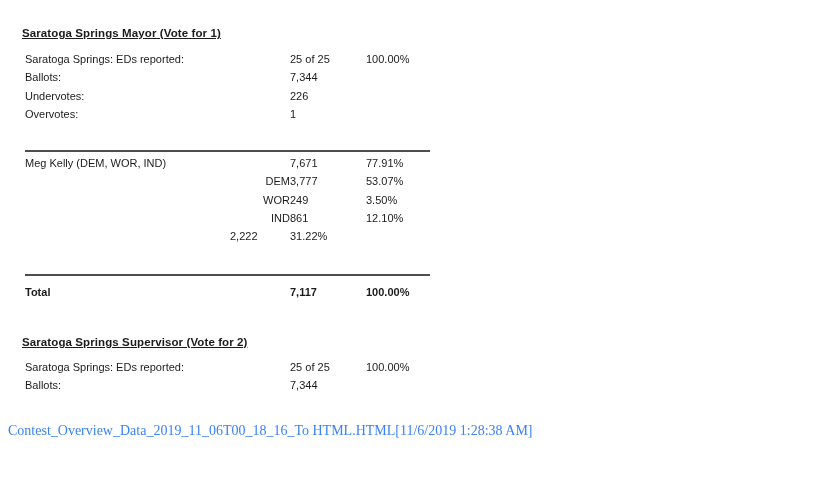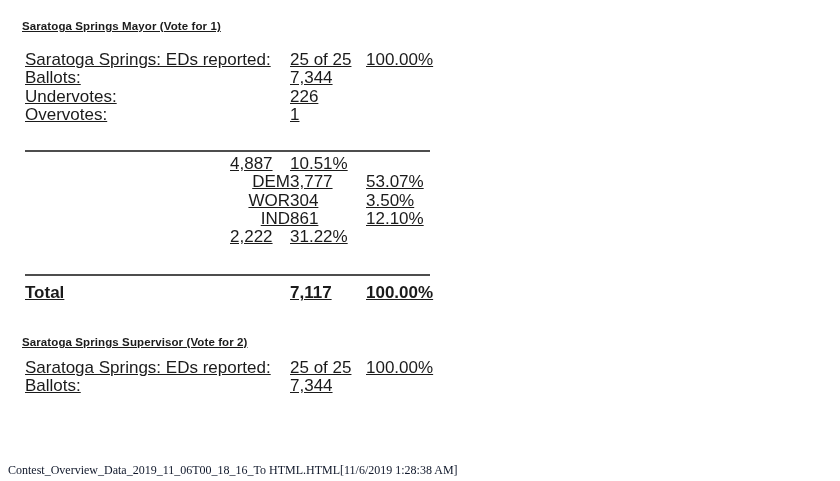--- a/index.html
+++ b/index.html
@@ -21,55 +21,54 @@
     white-space: nowrap;
   }
 
   .block { position: absolute; left: 25px; width: 396px; }
 
   .row {
     display: grid;
     grid-template-columns: 205px 60px 76px 55px;
     height: 18.3px;
     align-items: center;
-    font-size: 17px;
+    font-size: 11px;
     white-space: nowrap;
-    text-decoration: underline;
   }
   .cell-label { text-align: left; }
   .cell-party { text-align: right; }
   .cell-value { text-align: left; }
   .cell-pct   { text-align: left; }
 
   .rule {
     position: absolute;
     left: 25px;
     width: 405px;
     height: 0;
     border-top: 2px solid #4e4e4e;
   }
 
   .total-block .row { font-weight: bold; }
 
   .footer {
     position: absolute;
     left: 8px;
-    top: 463px;
+    top: 423px;
     font-family: "Liberation Serif", "DejaVu Serif", serif;
-    font-size: 12px;
-    color: #0f172a;
+    font-size: 14px;
+    color: #3b82f6;
     white-space: nowrap;
   }
 </style>
 </head>
 <body>
 
 <div class="page">
 
-  <h2 class="title" style="top:20px">Saratoga Springs Mayor (Vote for 1)</h2>
+  <h2 class="title" style="top:27px">Saratoga Springs Mayor (Vote for 1)</h2>
 
   <div class="block" style="top:50px">
     <div class="row">
       <span class="cell-label">Saratoga Springs: EDs reported:</span>
       <span class="cell-party"></span>
       <span class="cell-value">25 of 25</span>
       <span class="cell-pct">100.00%</span>
     </div>
     <div class="row">
       <span class="cell-label">Ballots:</span>
@@ -88,34 +87,35 @@
       <span class="cell-party"></span>
       <span class="cell-value">1</span>
       <span class="cell-pct"></span>
     </div>
   </div>
 
   <div class="rule" style="top:150px"></div>
 
   <div class="block" style="top:154px">
     <div class="row">
+      <span class="cell-label">Meg Kelly (DEM, WOR, IND)</span>
       <span class="cell-party"></span>
-      <span class="cell-value">4,887</span>
-      <span class="cell-pct">10.51%</span>
+      <span class="cell-value">7,671</span>
+      <span class="cell-pct">77.91%</span>
     </div>
     <div class="row">
       <span class="cell-label"></span>
       <span class="cell-party">DEM</span>
       <span class="cell-value">3,777</span>
       <span class="cell-pct">53.07%</span>
     </div>
     <div class="row">
       <span class="cell-label"></span>
       <span class="cell-party">WOR</span>
-      <span class="cell-value">304</span>
+      <span class="cell-value">249</span>
       <span class="cell-pct">3.50%</span>
     </div>
     <div class="row">
       <span class="cell-label"></span>
       <span class="cell-party">IND</span>
       <span class="cell-value">861</span>
       <span class="cell-pct">12.10%</span>
     </div>
     <div class="row">
       <span class="cell-party"></span>

